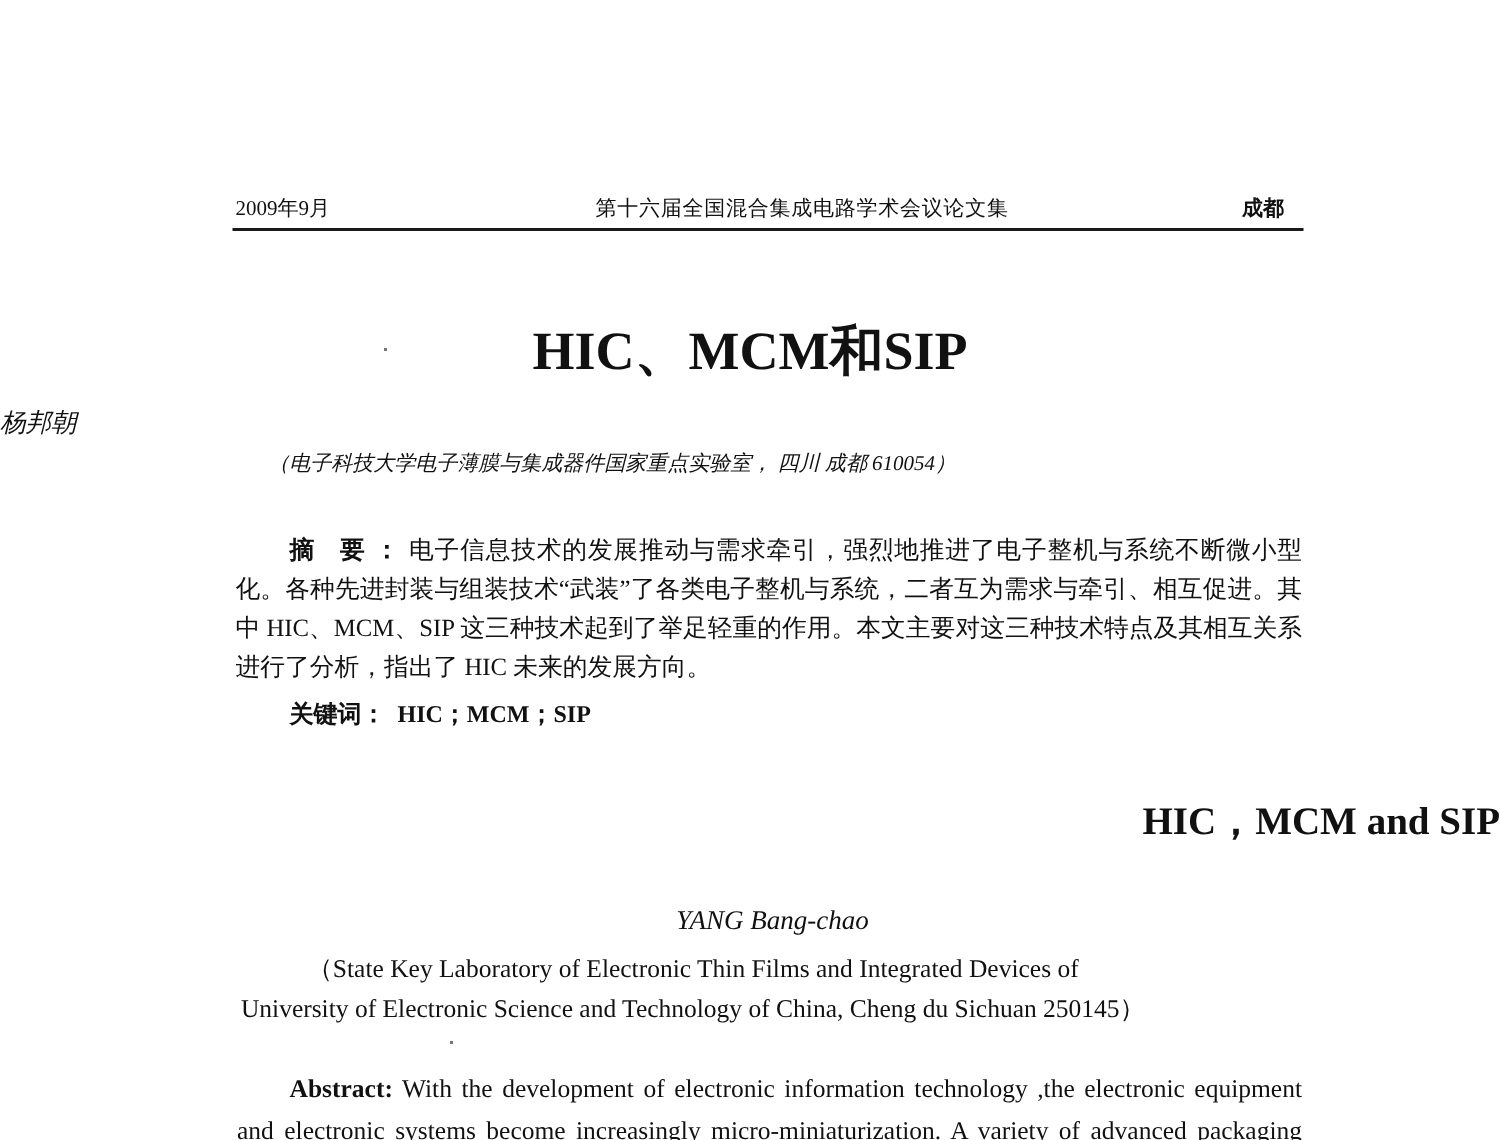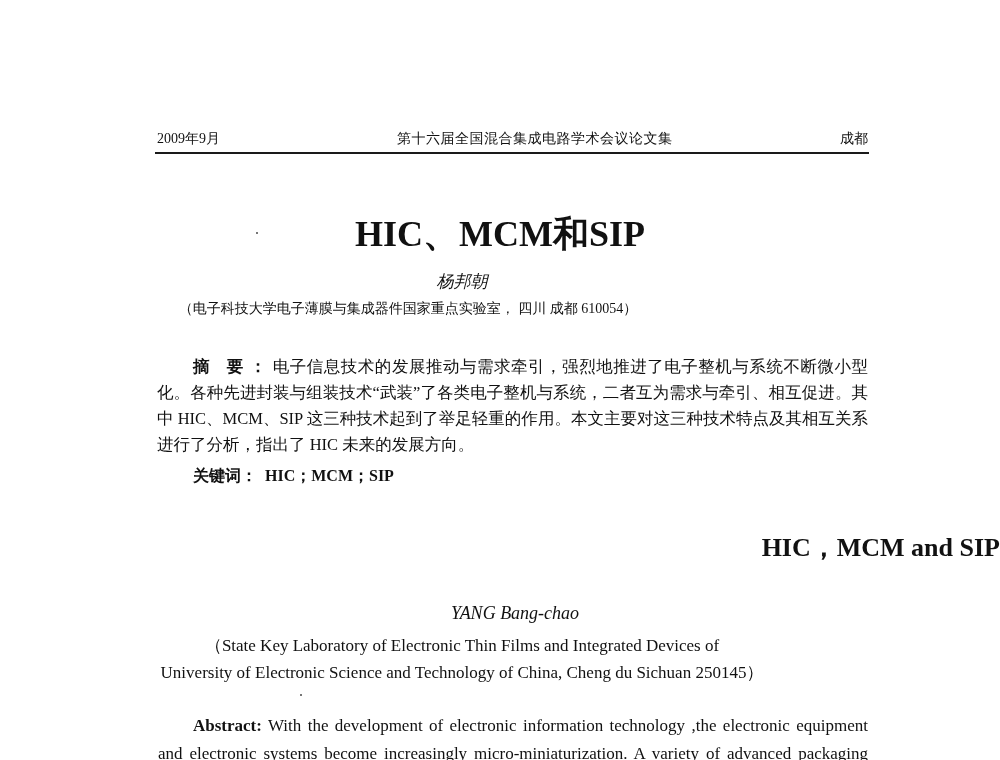--- a/index.html
+++ b/index.html
@@ -31,22 +31,22 @@
       font-size: 14px;
     }
     .running-header .left {
       position: absolute; left: 0; top: 0;
     }
     .running-header .center {
       position: absolute; left: 240px; top: 0;
       letter-spacing: 0.5px;
     }
     .running-header .right {
-      position: absolute; right: 0; top: 0;
-      font-weight: normal;
+      position: absolute; right: 12px; top: 0;
+      font-weight: bold;
     }
     .header-rule {
       position: absolute;
       left: 155px;
       top: 110px;
       width: 714px;
       height: 2px;
       background: #1a1a1a;
     }
     .title-cn {
@@ -54,30 +54,31 @@
       left: 0; width: 1000px;
       top: 168px;
       text-align: center;
       font-size: 36px;
       font-weight: bold;
     }
     .author-cn {
       position: absolute;
       left: 0; width: 924px;
       top: 228px;
-      text-align: center;
+      text-align: left;
       font-size: 17px;
       font-style: italic;
     }
     .affil-cn {
       position: absolute;
       left: 0; width: 816px;
       top: 258px;
       text-align: center;
       font-size: 14px;
+      font-style: italic;
     }
     .abstract-cn {
       position: absolute;
       left: 157px;
       top: 312px;
       width: 711px;
       font-size: 16.5px;
       line-height: 26px;
       text-align: justify;
       text-indent: 36px;

